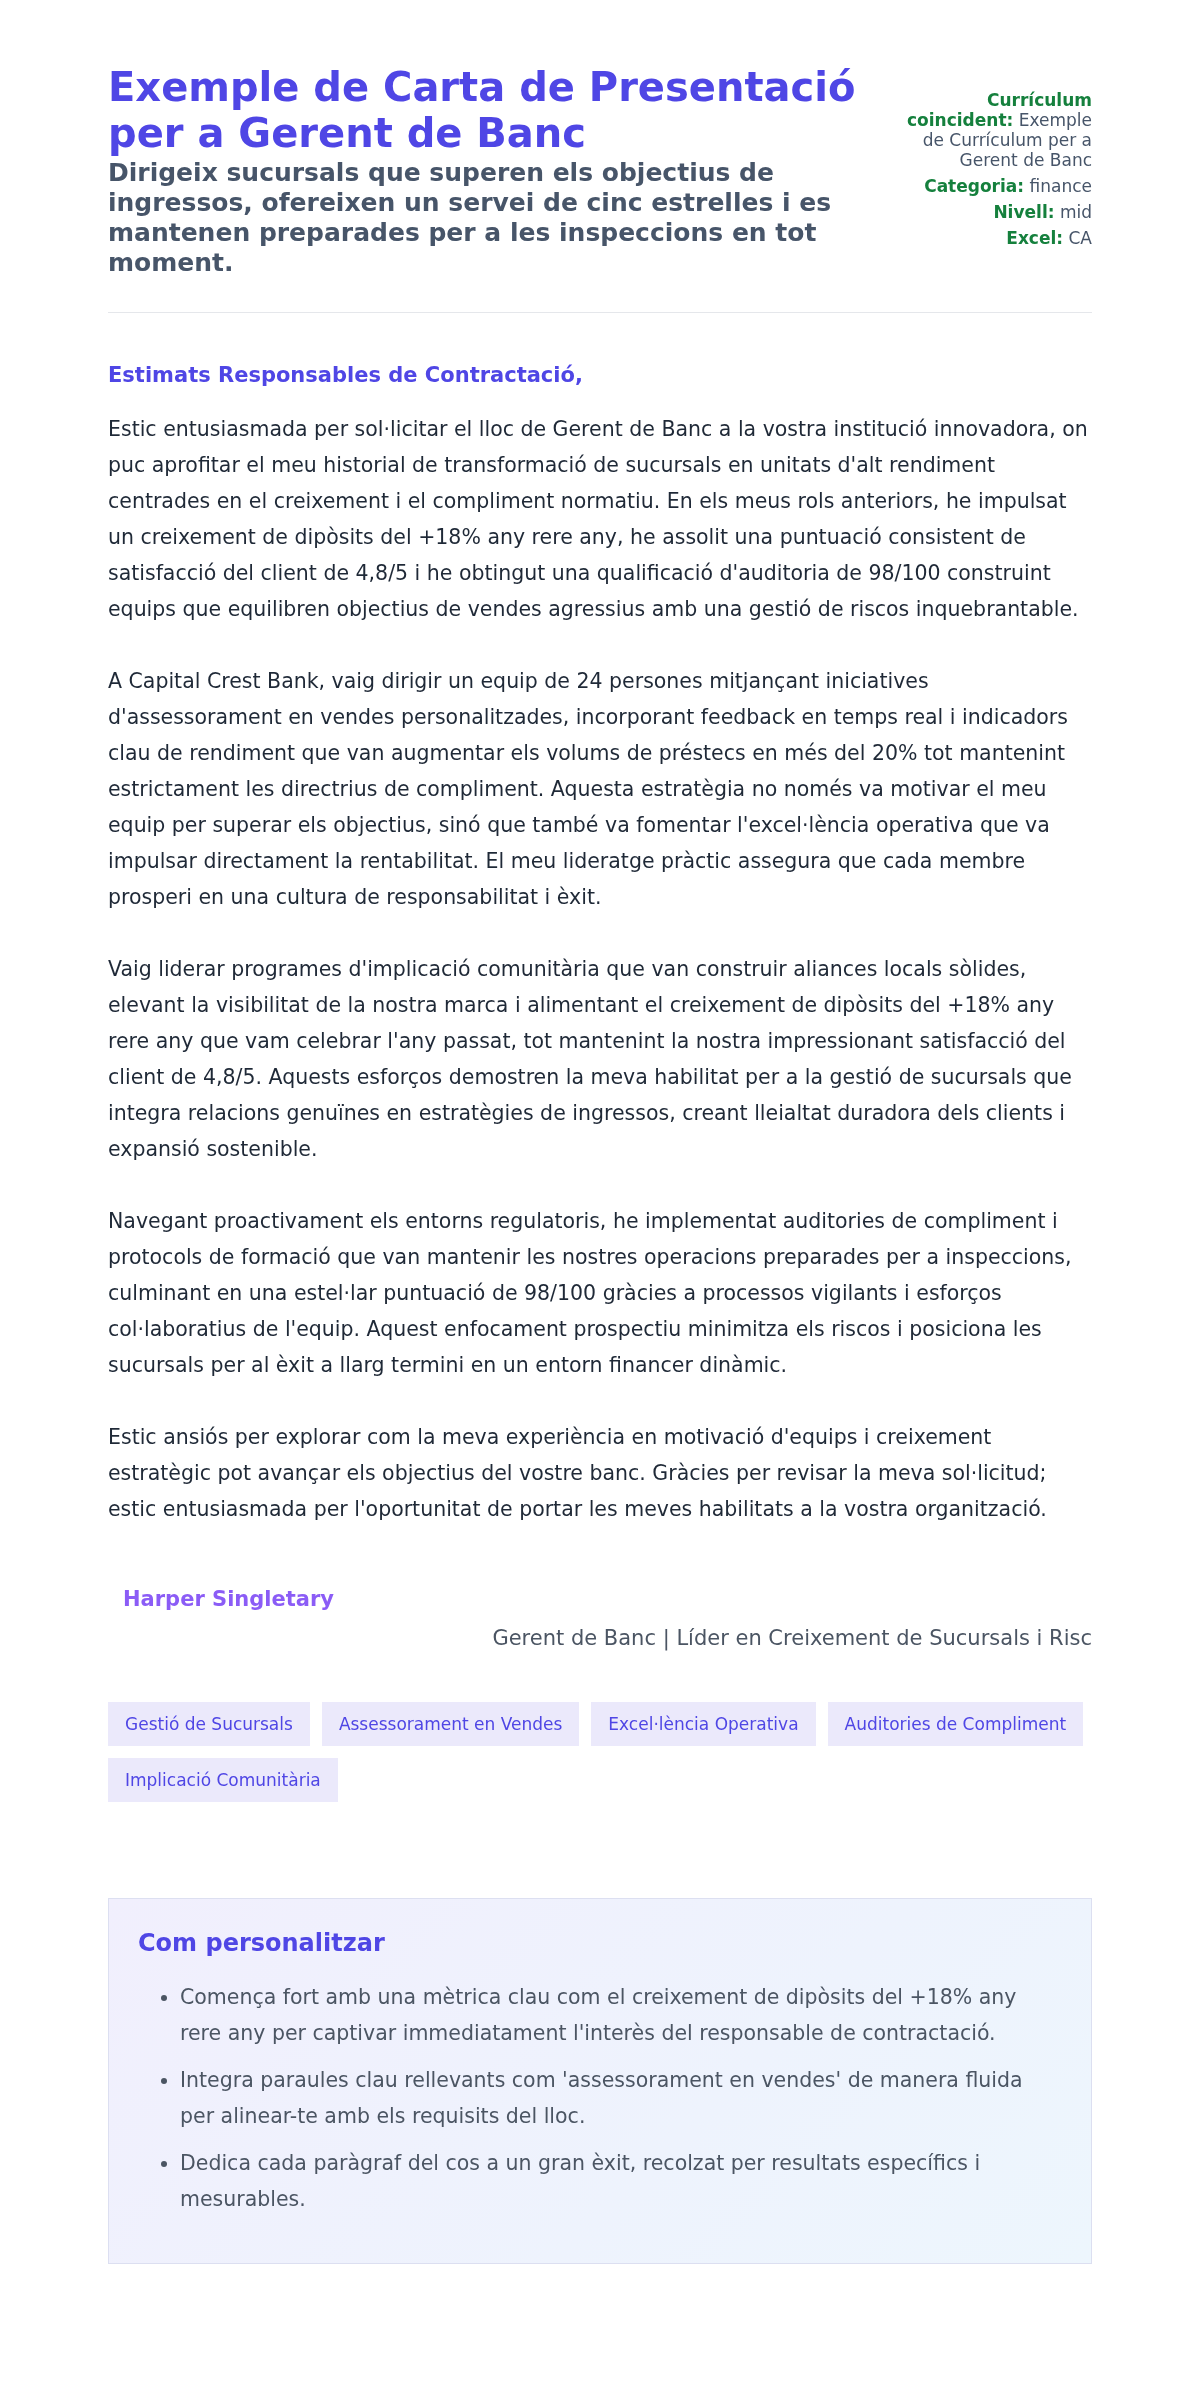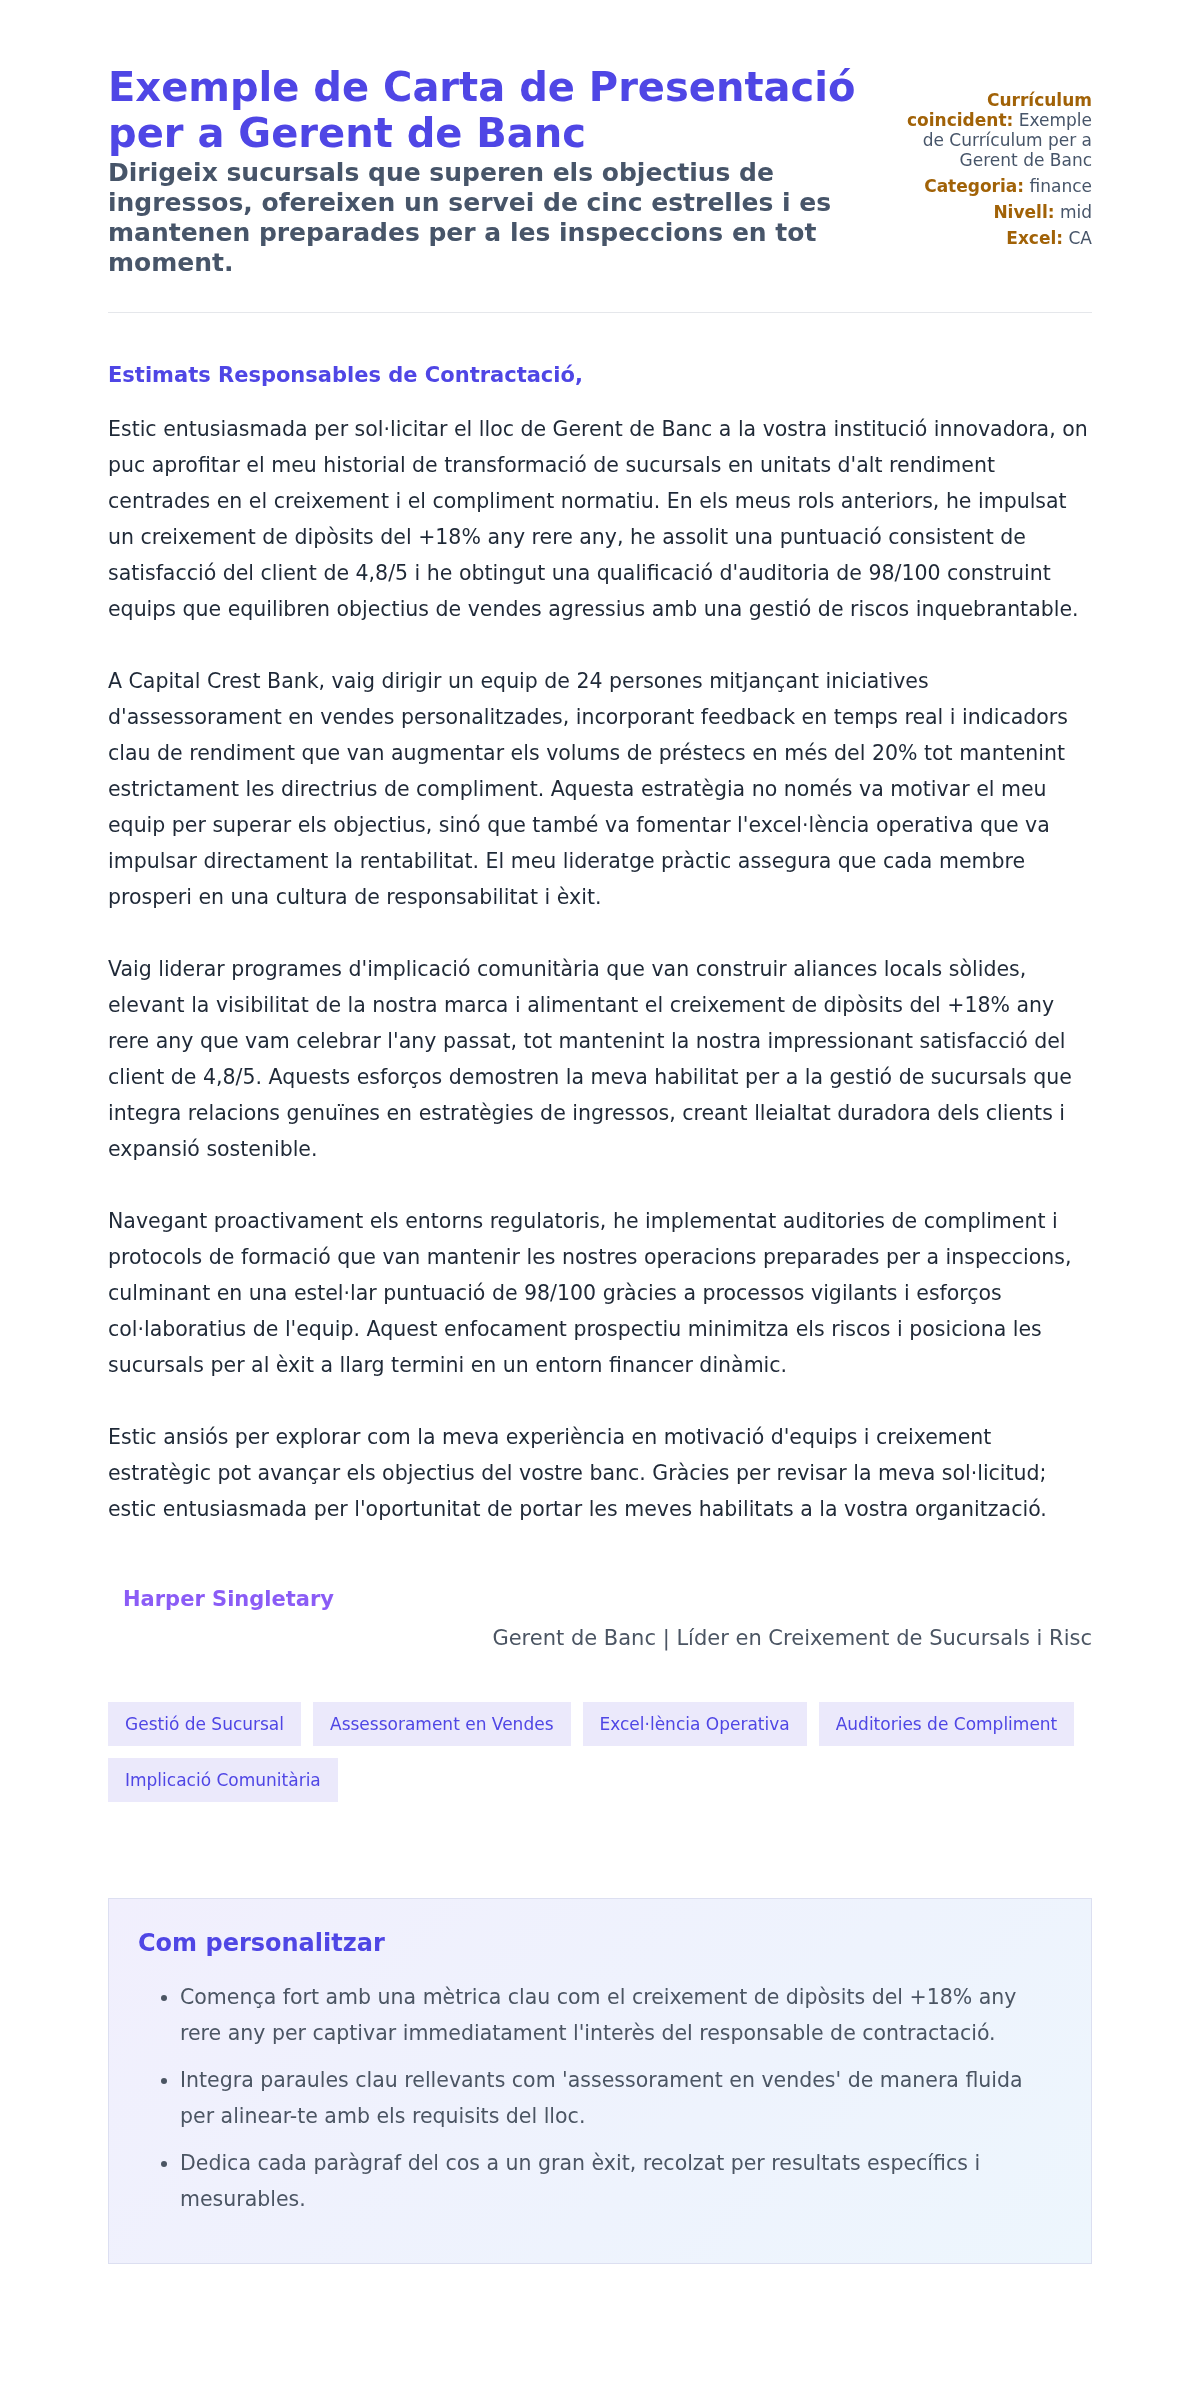--- a/index.html
+++ b/index.html
@@ -39,21 +39,21 @@
     .meta {
       width: 200px;
       text-align: right;
       font-size: 17px;
       line-height: 20px;
       color: #475569;
       margin-top: 2px;
     }
     .meta .row { margin-bottom: 6px; }
     .meta .row:first-child { margin-bottom: 6px; }
-    .meta b { color: #a16207; font-weight: bold; }
+    .meta b { color: #15803d; font-weight: bold; }
     .greeting {
       margin: 50px 0 24px 0;
       color: #4f46e5;
       font-size: 21px;
       font-weight: bold;
     }
     .body p {
       margin: 0 0 36px 0;
       font-size: 20.5px;
       line-height: 36px;
@@ -151,21 +151,21 @@
       <p>Estic ansiós per explorar com la meva experiència en motivació d'equips i creixement estratègic pot avançar els objectius del vostre banc. Gràcies per revisar la meva sol·licitud; estic entusiasmada per l'oportunitat de portar les meves habilitats a la vostra organització.</p>
     </div>
   </section>
 
   <section class="signature">
     <div class="sig-name">Harper Singletary</div>
     <div class="sig-role">Gerent de Banc | Líder en Creixement de Sucursals i Risc</div>
   </section>
 
   <div class="tags">
-    <span class="tag">Gestió de Sucursal</span>
+    <span class="tag">Gestió de Sucursals</span>
     <span class="tag">Assessorament en Vendes</span>
     <span class="tag">Excel·lència Operativa</span>
     <span class="tag">Auditories de Compliment</span>
     <span class="tag">Implicació Comunitària</span>
   </div>
 
   <section class="tip-box">
     <h3 class="tip-title">Com personalitzar</h3>
     <ul>
       <li>Comença fort amb una mètrica clau com el creixement de dipòsits del +18% any rere any per captivar immediatament l'interès del responsable de contractació.</li>

